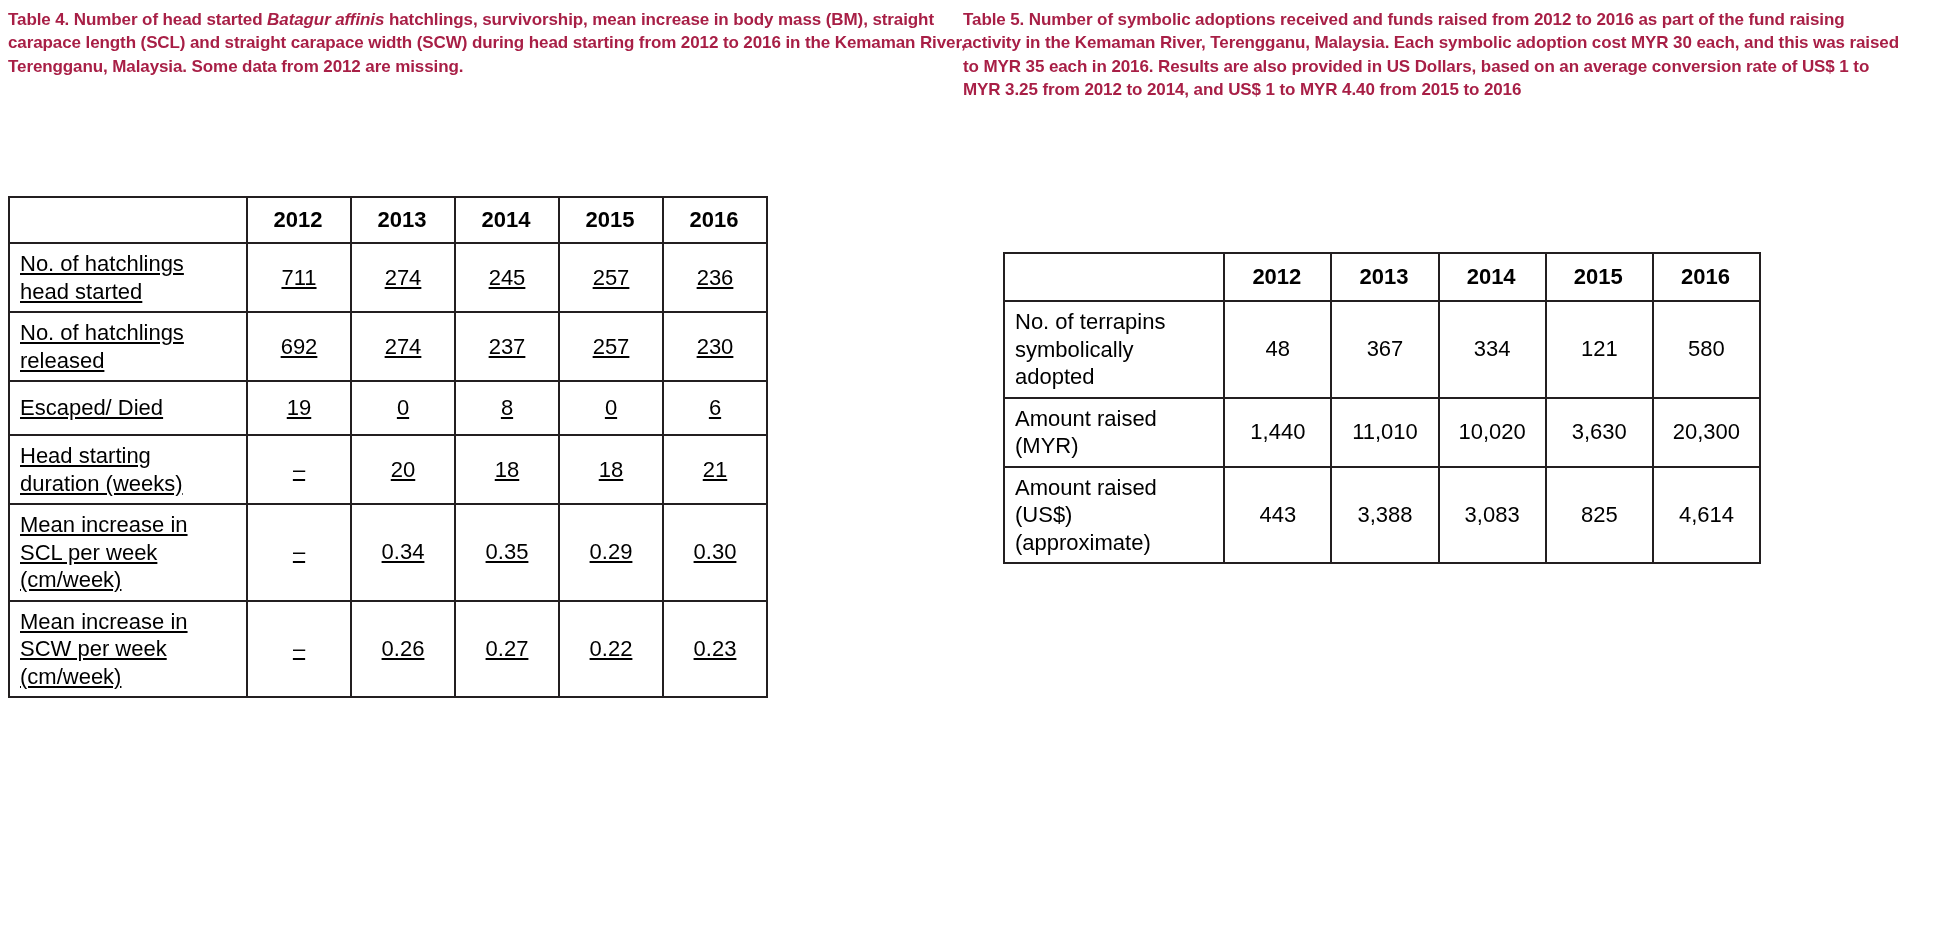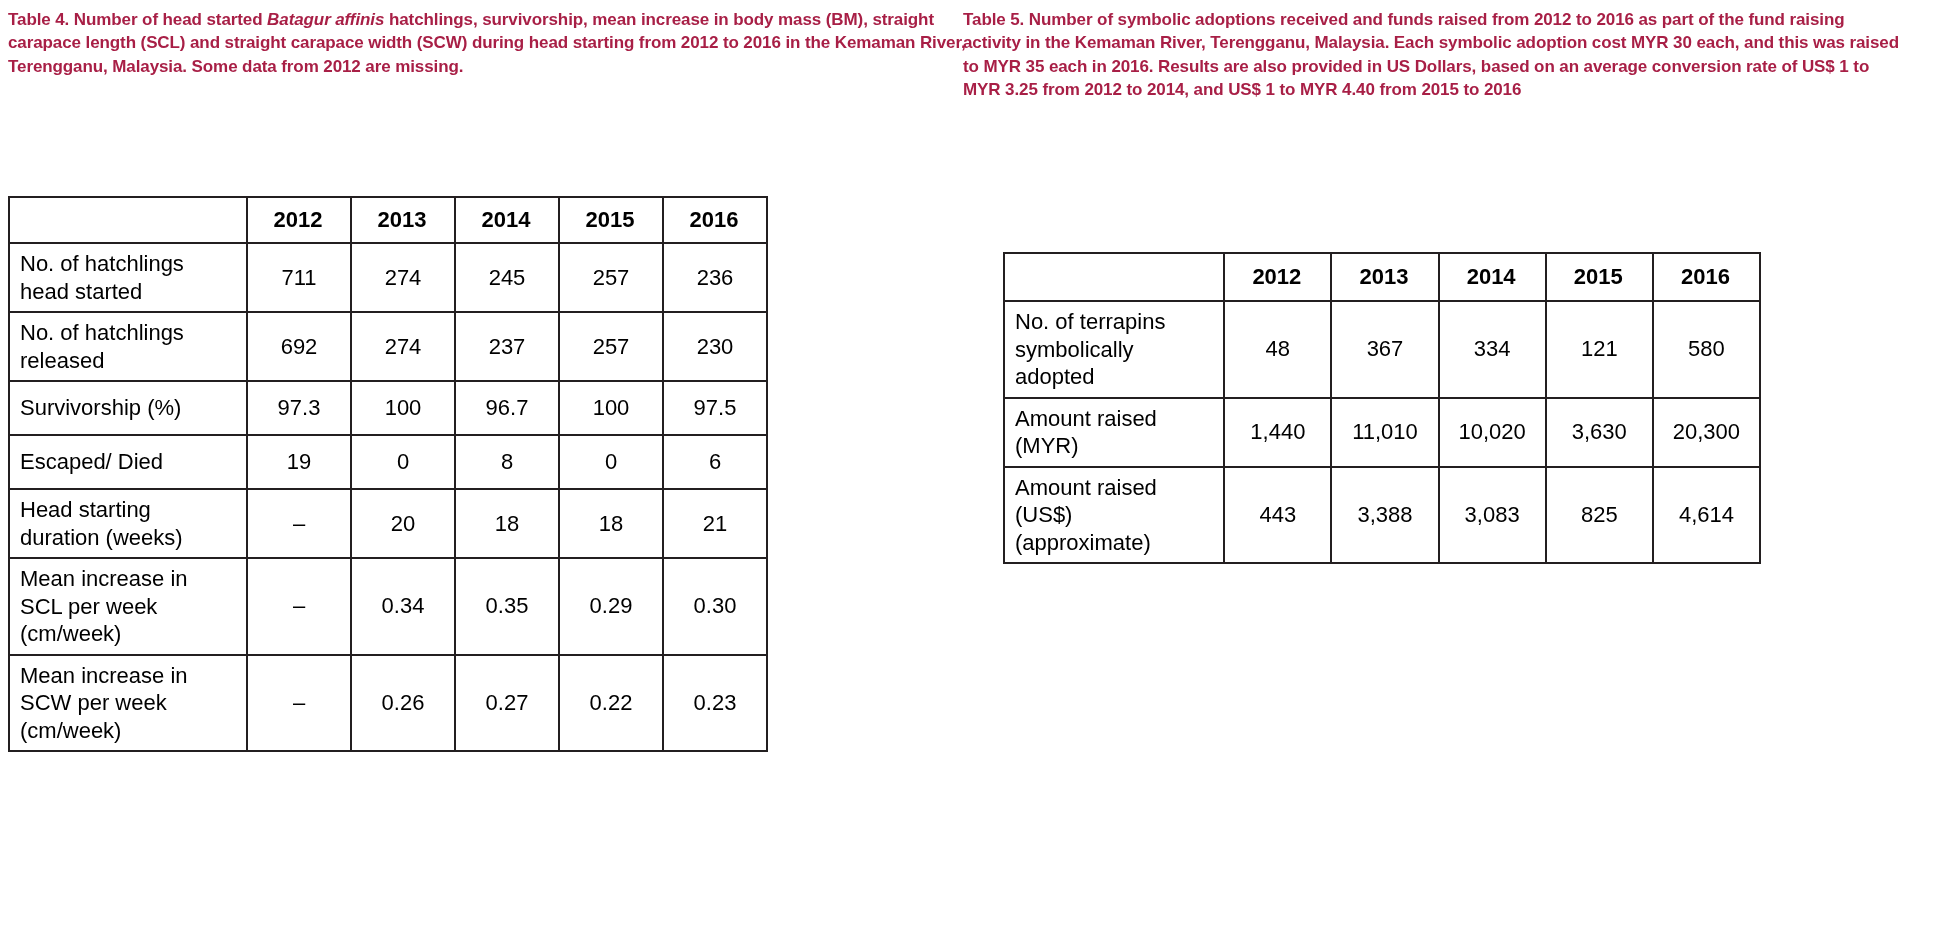--- a/index.html
+++ b/index.html
@@ -72,21 +72,21 @@
   
   #table4 {
     position: absolute;
     left: 8px;
     top: 196px;
     width: 758px;
   }
   #table4 col.c0 { width: 238px; }
   #table4 col.cy { width: 104px; }
   #table4 tr.hdr td, #table4 tr.hdr th { height: 46px; }
-  #table4 tbody tr { height: 54px; }
+  #table4 tbody tr { height: 54px; text-decoration: underline; }
 
   
   #table5 {
     position: absolute;
     left: 1003px;
     top: 252px;
     width: 758px;
   }
   #table5 col.c0 { width: 220px; }
   #table5 col.cy { width: 107px; }
@@ -135,28 +135,20 @@
       </tr>
       <tr>
         <td class="rowlabel">No. of hatchlings released</td>
         <td class="num">692</td>
         <td class="num">274</td>
         <td class="num">237</td>
         <td class="num">257</td>
         <td class="num">230</td>
       </tr>
       <tr>
-        <td class="rowlabel">Survivorship (%)</td>
-        <td class="num">97.3</td>
-        <td class="num">100</td>
-        <td class="num">96.7</td>
-        <td class="num">100</td>
-        <td class="num">97.5</td>
-      </tr>
-      <tr>
         <td class="rowlabel">Escaped/ Died</td>
         <td class="num">19</td>
         <td class="num">0</td>
         <td class="num">8</td>
         <td class="num">0</td>
         <td class="num">6</td>
       </tr>
       <tr>
         <td class="rowlabel">Head starting duration (weeks)</td>
         <td class="num">–</td>

